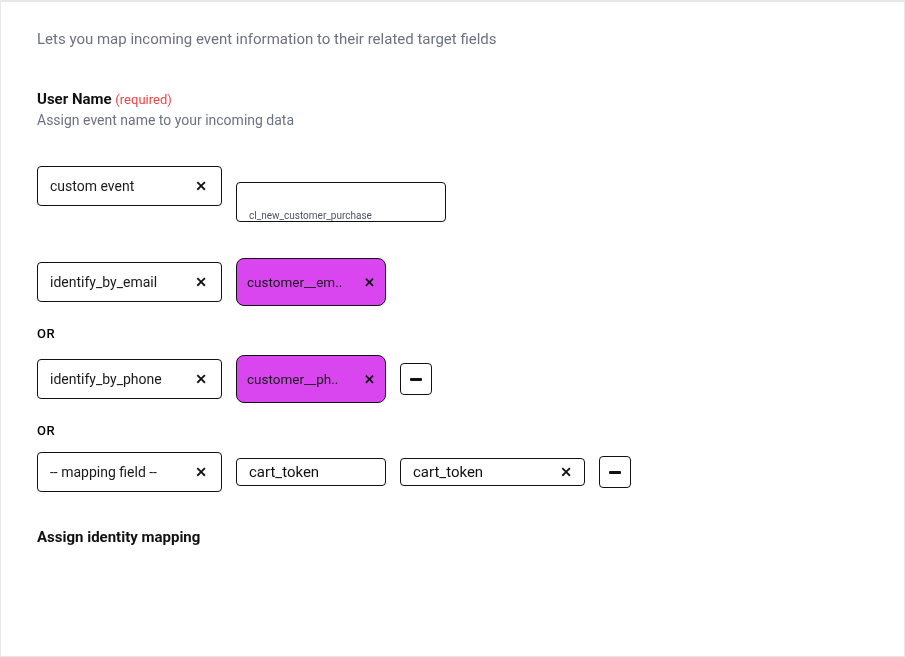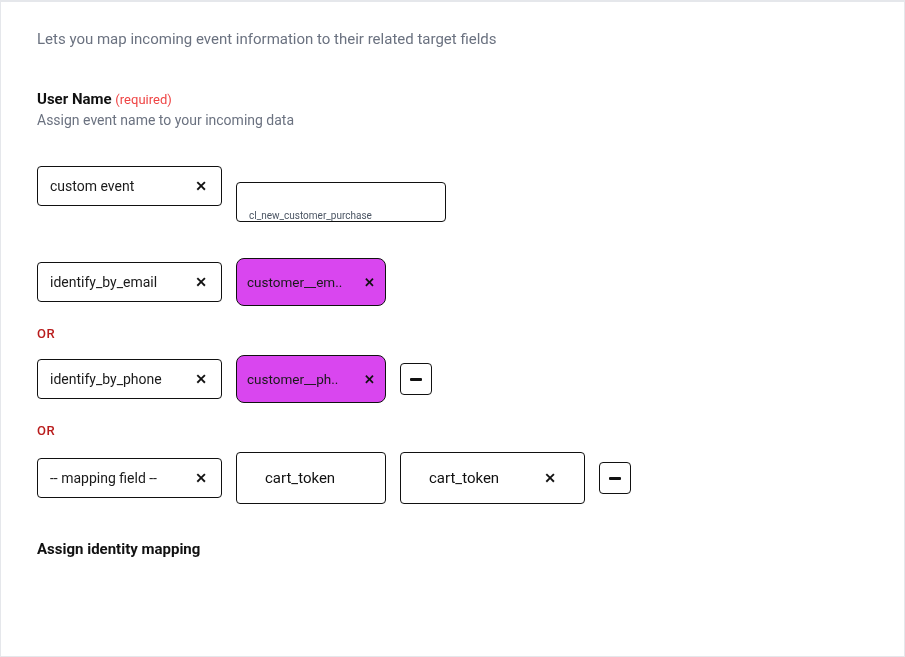--- a/index.html
+++ b/index.html
@@ -90,21 +90,21 @@
     font-size: 10px;
     color: #4b5563;
     background: #fff;
     display: flex;
     align-items: flex-end;
     min-width: 210px;
     margin-top: 32px;
   }
   .or {
     font-size: 13px;
-    color: #b91c1c;
+    color: #000000;
     font-weight: 500;
     letter-spacing: 0.04em;
     margin: 20px 0 14px 0;
   }
   .minus-btn {
     width: 32px;
     height: 32px;
     border: 1.5px solid #111;
     border-radius: 4px;
     background: #fff;
@@ -142,22 +142,22 @@
   .chip-box .x {
     font-size: 13px;
     font-weight: 700;
     color: #111;
     cursor: pointer;
     flex-shrink: 0;
   }
   .input-plain {
     border: 1.5px solid #111;
     border-radius: 4px;
-    height: 52px;
-    padding: 0 28px;
+    height: 28px;
+    padding: 0 12px;
     font-size: 15px;
     color: #111;
     background: #fff;
     display: flex;
     align-items: center;
     min-width: 150px;
     max-width: 150px;
   }
   .input-plain-wide {
     min-width: 185px;

